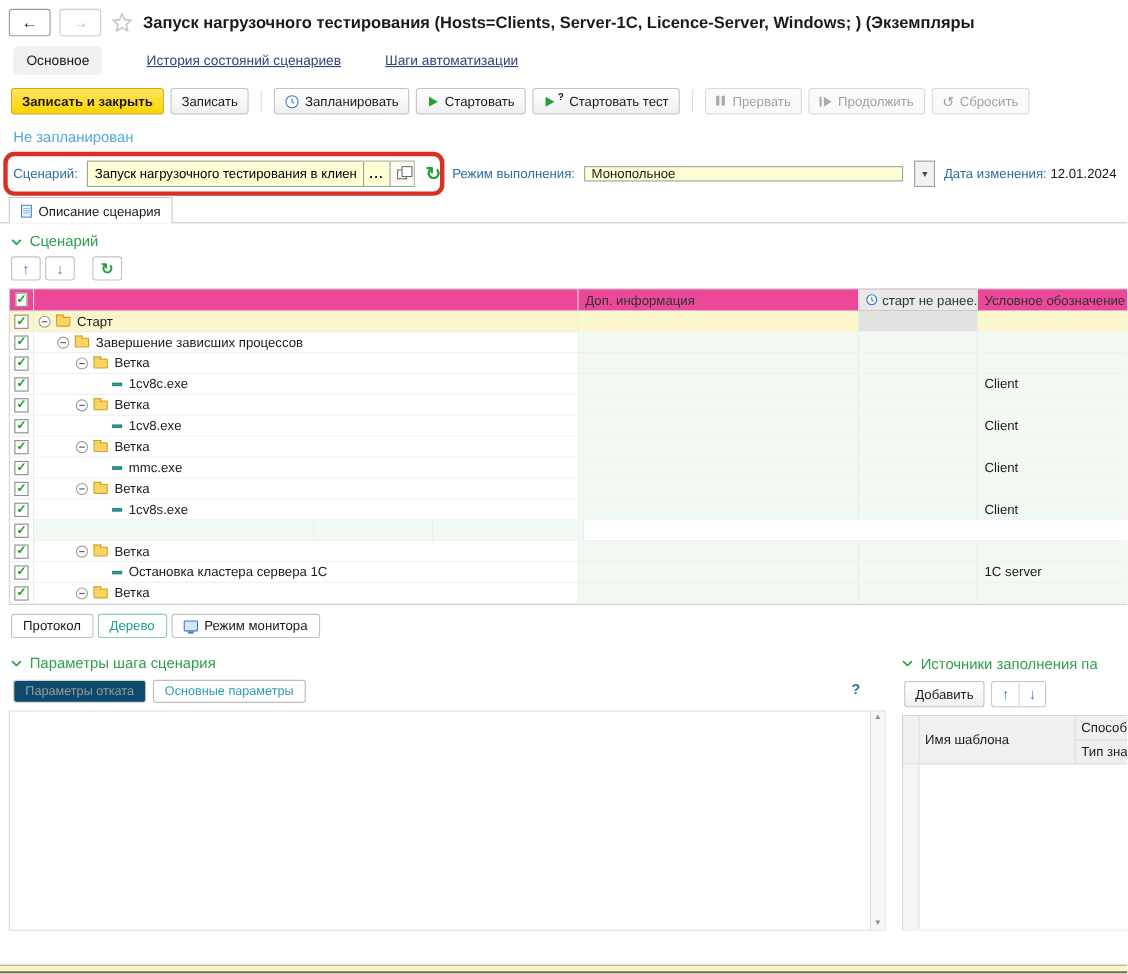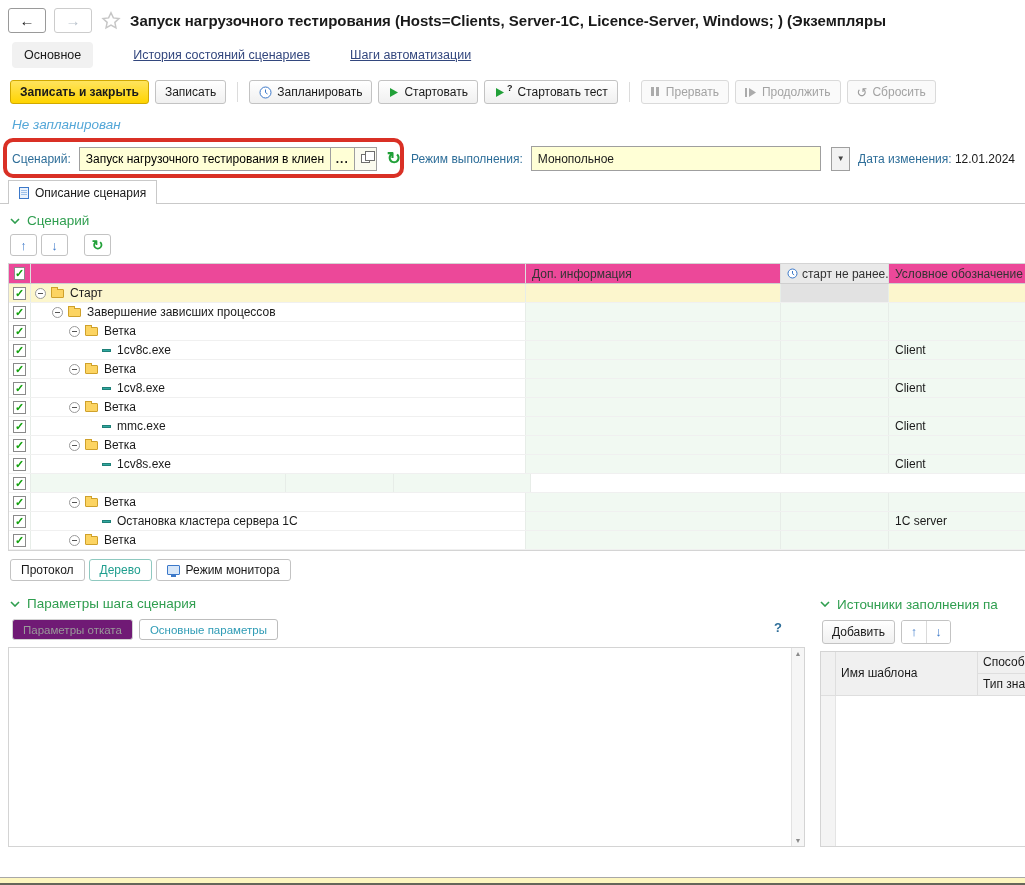--- a/index.html
+++ b/index.html
@@ -34,38 +34,38 @@
   
   .toolbar { display:flex; align-items:center; gap:6px; padding:2px 10px 8px 10px; }
   .qmark { font-size:9px; font-weight:bold; position:relative; top:-4px; margin-left:-3px; }
   .pausebars span { display:inline-block; width:3px; height:9px; background:#ababab; margin-right:2px; }
   .resume-ic { display:inline-flex; align-items:center; }
   .resume-ic i { display:inline-block; width:2px; height:9px; background:#ababab; margin-right:1px; }
   .resume-ic svg { display:block; }
   .reset-ic { color:#9c9c9c; font-size:13px; }
 
   
-  .status { color:#54a7d8; font-size:13.5px; padding:5px 10px 2px 12px;font-style:italic; }
+  .status { color:#54a7d8; font-size:13.5px; padding:5px 10px 2px 12px; }
 
   
   .field-row { display:flex; align-items:center; gap:8px; padding:12px 10px 8px 12px; position:relative; }
   .annotation { position:absolute; left:3px; top:4px; width:401px; height:40px;
                 border:4px solid #d93025; border-radius:10px; pointer-events:none; z-index:5; }
   .lbl { color:#2e6e99; white-space:nowrap; }
   .field { display:flex; align-items:stretch; height:24px; border:1px solid #9f9f9f; background:#ffffd6; }
   .field input { border:none; background:transparent; padding:0 6px; font:inherit; width:250px; outline:none; }
   .field .sel { width:24px; border-left:1px solid #9f9f9f; display:flex; align-items:center;
                 justify-content:center; font-weight:bold; letter-spacing:1px; background:#ffffd6; }
   .field .openb { width:22px; border-left:1px solid #9f9f9f; display:flex; align-items:center;
                   justify-content:center; background:#fbfbef; }
   .open-ic { width:9px; height:9px; border:1px solid #6e6e6e; position:relative; background:#fff; }
   .open-ic::after { content:""; position:absolute; left:3px; top:-4px; width:8px; height:8px;
                     border:1px solid #6e6e6e; background:#fff; }
   .refresh { color:#21a038; font-size:17px; font-weight:bold; line-height:1; margin:0 2px; }
-  .combo { display:flex; height:25px; border:1px solid #9f9f9f; background:#ffffd6; width:312px; }
+  .combo { display:flex; height:14px; border:1px solid #9f9f9f; background:#ffffd6; width:312px; }
   .combo .val { flex:1; display:flex; align-items:center; padding:0 6px; white-space:nowrap; overflow:hidden; }
   .ddbtn { width:20px; height:24px; border:1px solid #9f9f9f; background:#f2f2f2; margin-left:2px;
            display:flex; align-items:center; justify-content:center; font-size:8px; color:#444; }
   .moddate { white-space:nowrap; }
   .moddate .val { color:#1a1a1a; }
 
   
   .doc-tabs { display:flex; align-items:flex-end; padding-left:8px; border-bottom:1px solid #c9c9c9; height:25px; }
   .dtab { display:flex; align-items:center; gap:6px; padding:0 10px; border:1px solid #c9c9c9;
           border-bottom:none; background:#e9e9e9; height:21px; white-space:nowrap; }
@@ -121,21 +121,21 @@
           display:inline-flex; align-items:center; gap:6px; }
   .vbtn.active { color:#1f9e8e; border-color:#8fc9c0; }
   .mon { width:13px; height:10px; border:1px solid #3b78c9; background:#d7e7f9; position:relative; border-radius:1px; }
   .mon::after { content:""; position:absolute; left:3px; bottom:-3px; width:5px; height:2px; background:#3b78c9; }
 
   
   .bottom { display:flex; align-items:center; }
   .left-pane { width:810px; flex:none; }
   .right-pane { flex:1; margin-left:8px; overflow:hidden; }
   .param-tabs { display:flex; gap:6px; padding:2px 0 7px 12px; align-items:center; position:relative; width:796px; }
-  .ptab { height:21px; padding:0 10px; border:1px solid #d2d2d2; border-radius:3px; background:#701a75;
+  .ptab { height:21px; padding:0 10px; border:1px solid #d2d2d2; border-radius:3px; background:#0c4a6e;
           color:#9a9a9a; display:inline-flex; align-items:center; font-size:11.5px; }
   .ptab.active { background:#fff; color:#2e9bb5; border-color:#bdbdbd; }
   .help { position:absolute; right:14px; top:3px; color:#2e6e99; font-weight:bold; font-size:13px; }
   .ptable { margin-left:8px; width:797px; border:1px solid #d4d4d4; }
   .p-head { display:flex; height:20px; background:#f5f5f5; border-bottom:1px solid #d4d4d4; }
   .p-head > div { display:flex; align-items:center; padding:0 6px; border-right:1px solid #e0e0e0;
                   white-space:nowrap; overflow:hidden; }
   .pc1 { width:302px; flex:none; } .pc2 { width:246px; flex:none; } .pc3 { flex:1; }
   .p-body { height:198px; background:#fff; position:relative; }
   .vscroll { position:absolute; right:0; top:0; bottom:0; width:13px; border-left:1px solid #e2e2e2;

